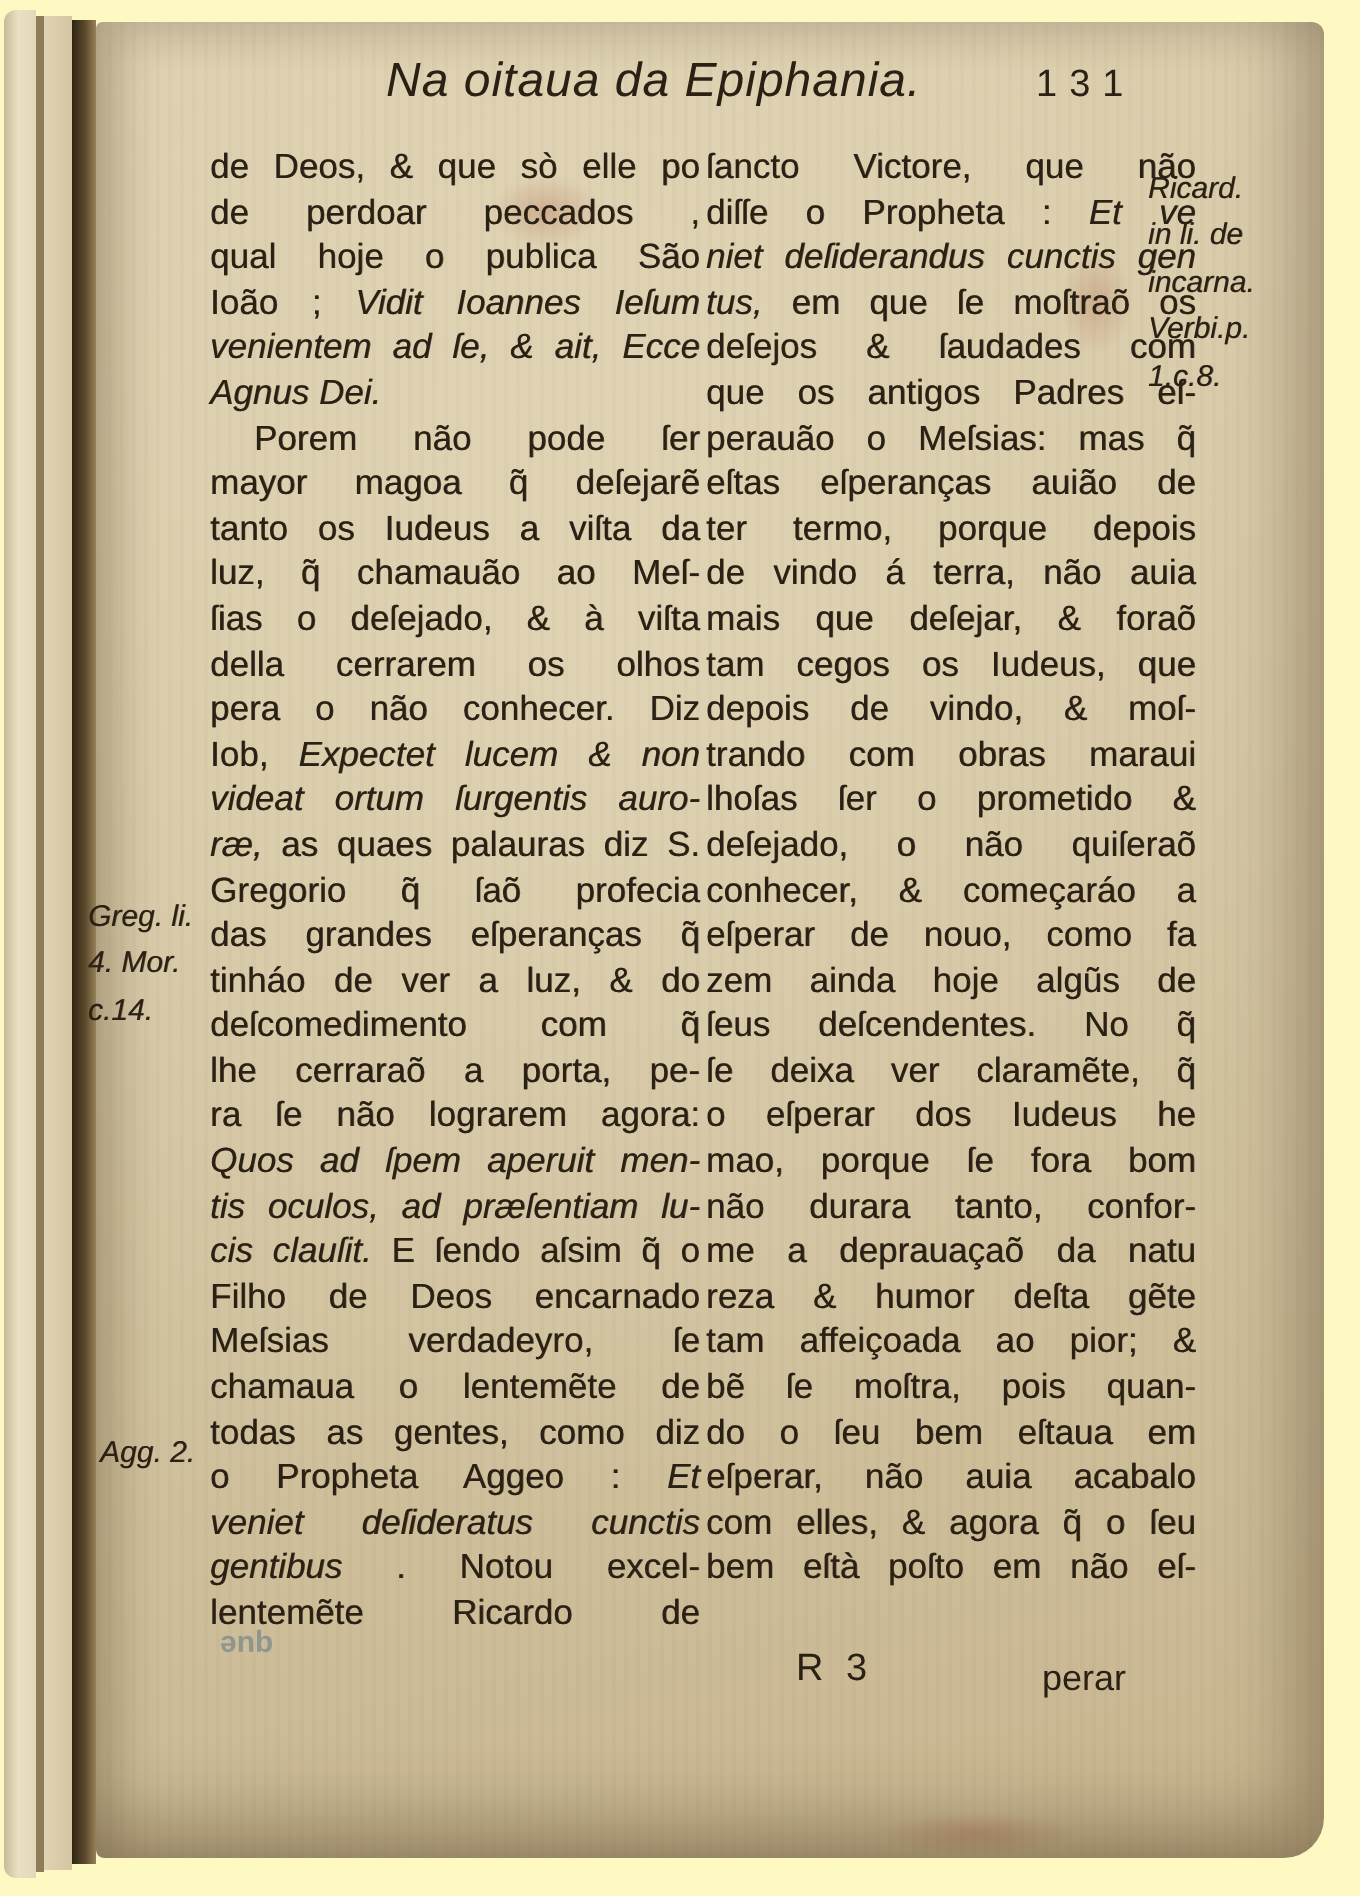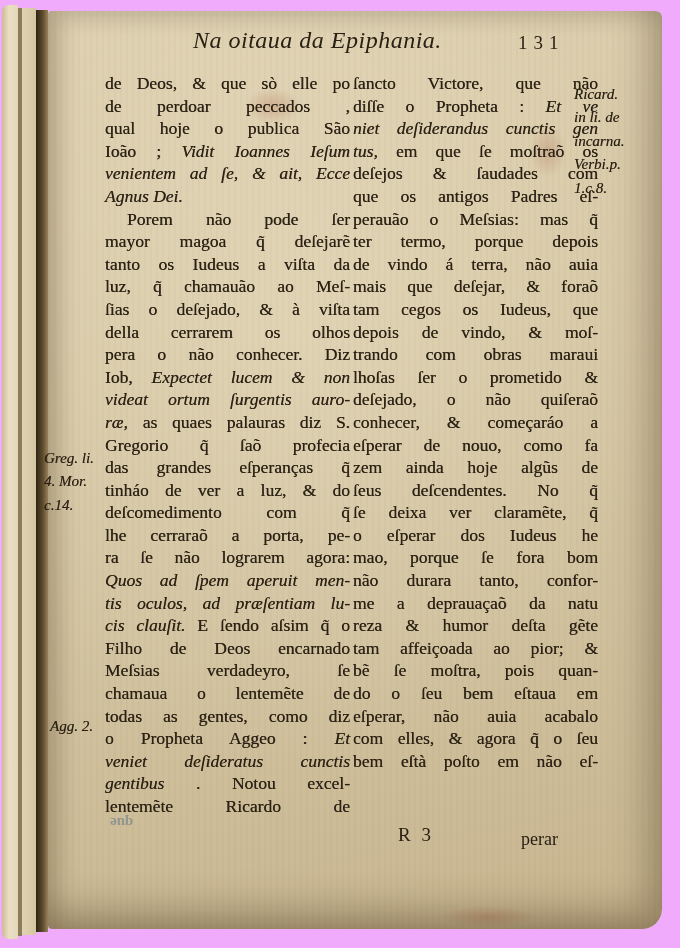--- a/index.html
+++ b/index.html
@@ -1,19 +1,19 @@
 <!DOCTYPE html>
 <html><head>
 <meta charset="utf-8">
 <style>
   html,body{margin:0;padding:0;background:#0c0a07;}
   .scene{
     position:relative;width:680px;height:948px;overflow:hidden;
-    background:#f0abfc;
-    font-family:Liberation Serif, serif;
+    background:#fef9c3;
+    font-family:Liberation Sans, sans-serif;
   }
   
   .edge1{position:absolute;left:2px;top:5px;width:16px;height:934px;
     background:linear-gradient(90deg,#c9bb97,#ebe0c4 45%,#e3d7ba);border-radius:6px 0 0 6px;}
   .edge2{position:absolute;left:18px;top:8px;width:4px;height:928px;background:#8d7c57;}
   .edge3{position:absolute;left:22px;top:8px;width:14px;height:927px;
     background:linear-gradient(90deg,#e0d3b2,#d4c6a2);}
   .gutter{position:absolute;left:36px;top:10px;width:12px;height:922px;
     background:linear-gradient(90deg,#2f2413,#5c4a2c 55%,#97815a);}
   
@@ -103,20 +103,21 @@
         <div class="tline"><span class="seg">lentemẽte Ricardo de</span></div>
       </div>
     <div class="col col-right" id="col-right">
         <div class="tline"><span class="seg">ſancto Victore, que não</span></div>
         <div class="tline"><span class="seg">diſſe o Propheta : </span><span class="seg it">Et ve</span></div>
         <div class="tline"><span class="seg it">niet deſiderandus cunctis gen</span></div>
         <div class="tline"><span class="seg it">tus,</span><span class="seg"> em que ſe moſtraõ os</span></div>
         <div class="tline"><span class="seg">deſejos &amp; ſaudades com</span></div>
         <div class="tline"><span class="seg">que os antigos Padres eſ-</span></div>
         <div class="tline"><span class="seg">perauão o Meſsias: mas q̃</span></div>
+        <div class="tline"><span class="seg">eſtas eſperanças auião de</span></div>
         <div class="tline"><span class="seg">ter termo, porque depois</span></div>
         <div class="tline"><span class="seg">de vindo á terra, não auia</span></div>
         <div class="tline"><span class="seg">mais que deſejar, &amp; foraõ</span></div>
         <div class="tline"><span class="seg">tam cegos os Iudeus, que</span></div>
         <div class="tline"><span class="seg">depois de vindo, &amp; moſ-</span></div>
         <div class="tline"><span class="seg">trando com obras maraui</span></div>
         <div class="tline"><span class="seg">lhoſas ſer o prometido &amp;</span></div>
         <div class="tline"><span class="seg">deſejado, o não quiſeraõ</span></div>
         <div class="tline"><span class="seg">conhecer, &amp; começaráo a</span></div>
         <div class="tline"><span class="seg">eſperar de nouo, como fa</span></div>

